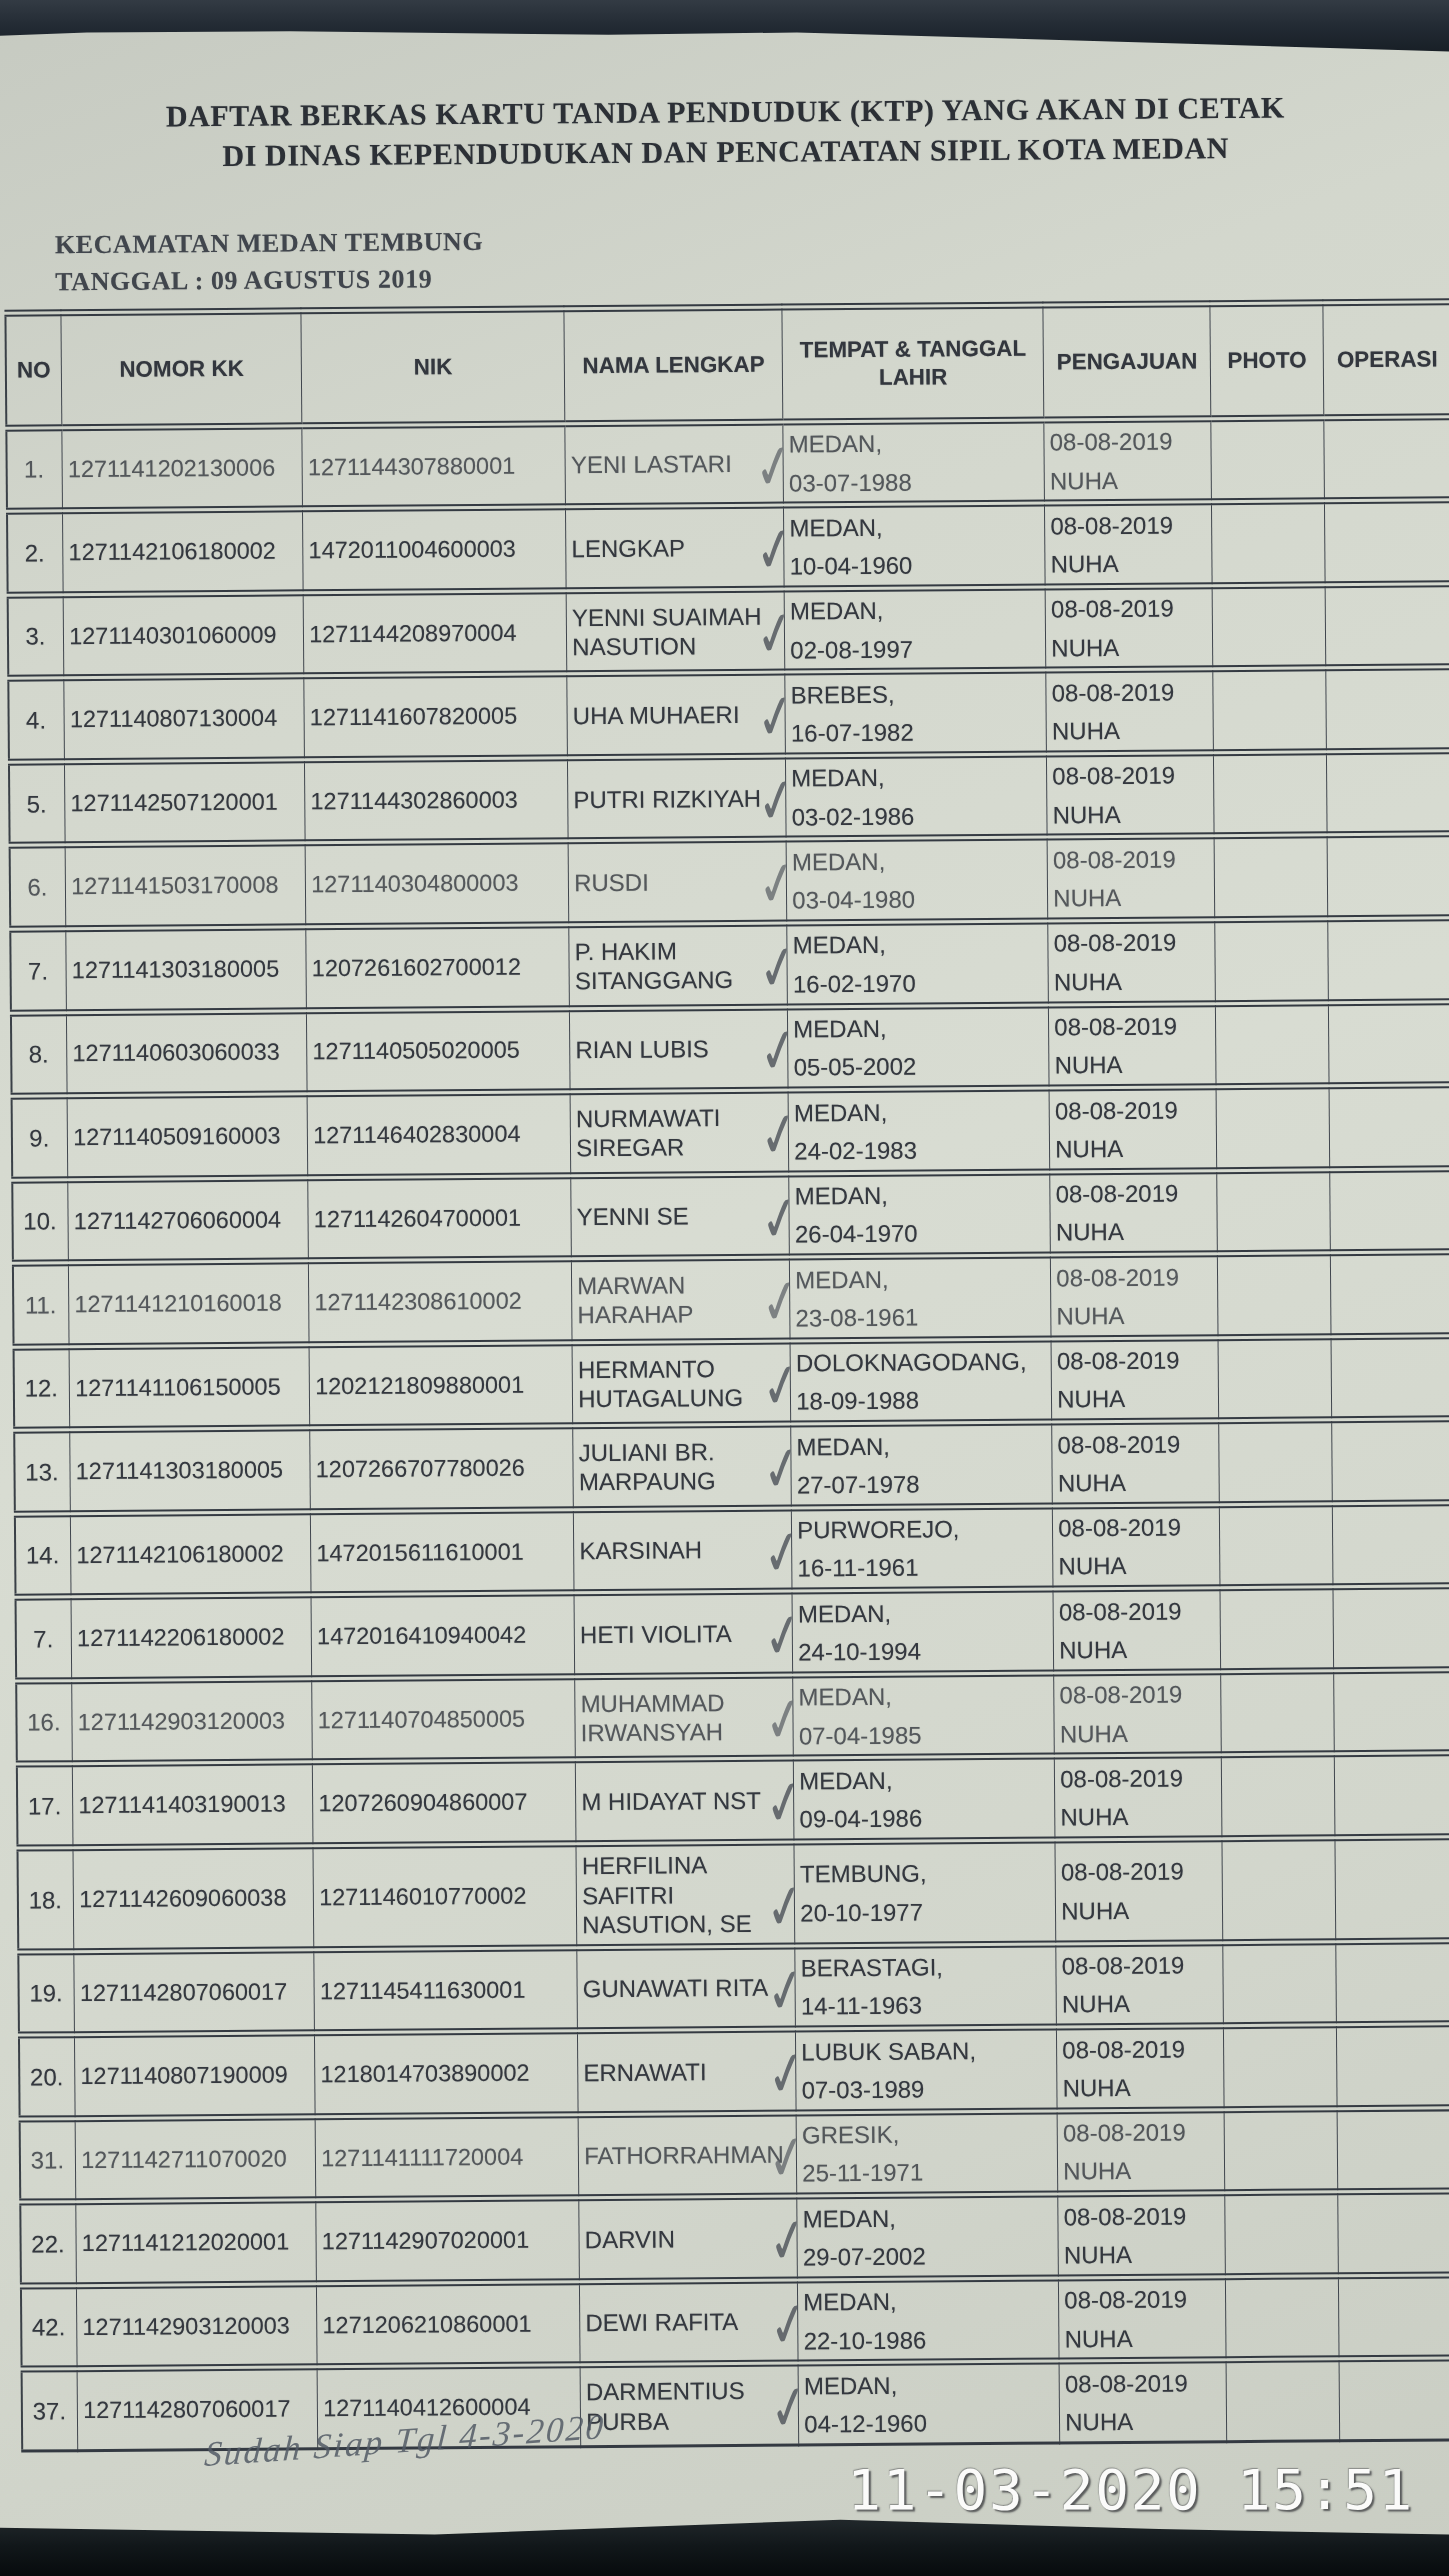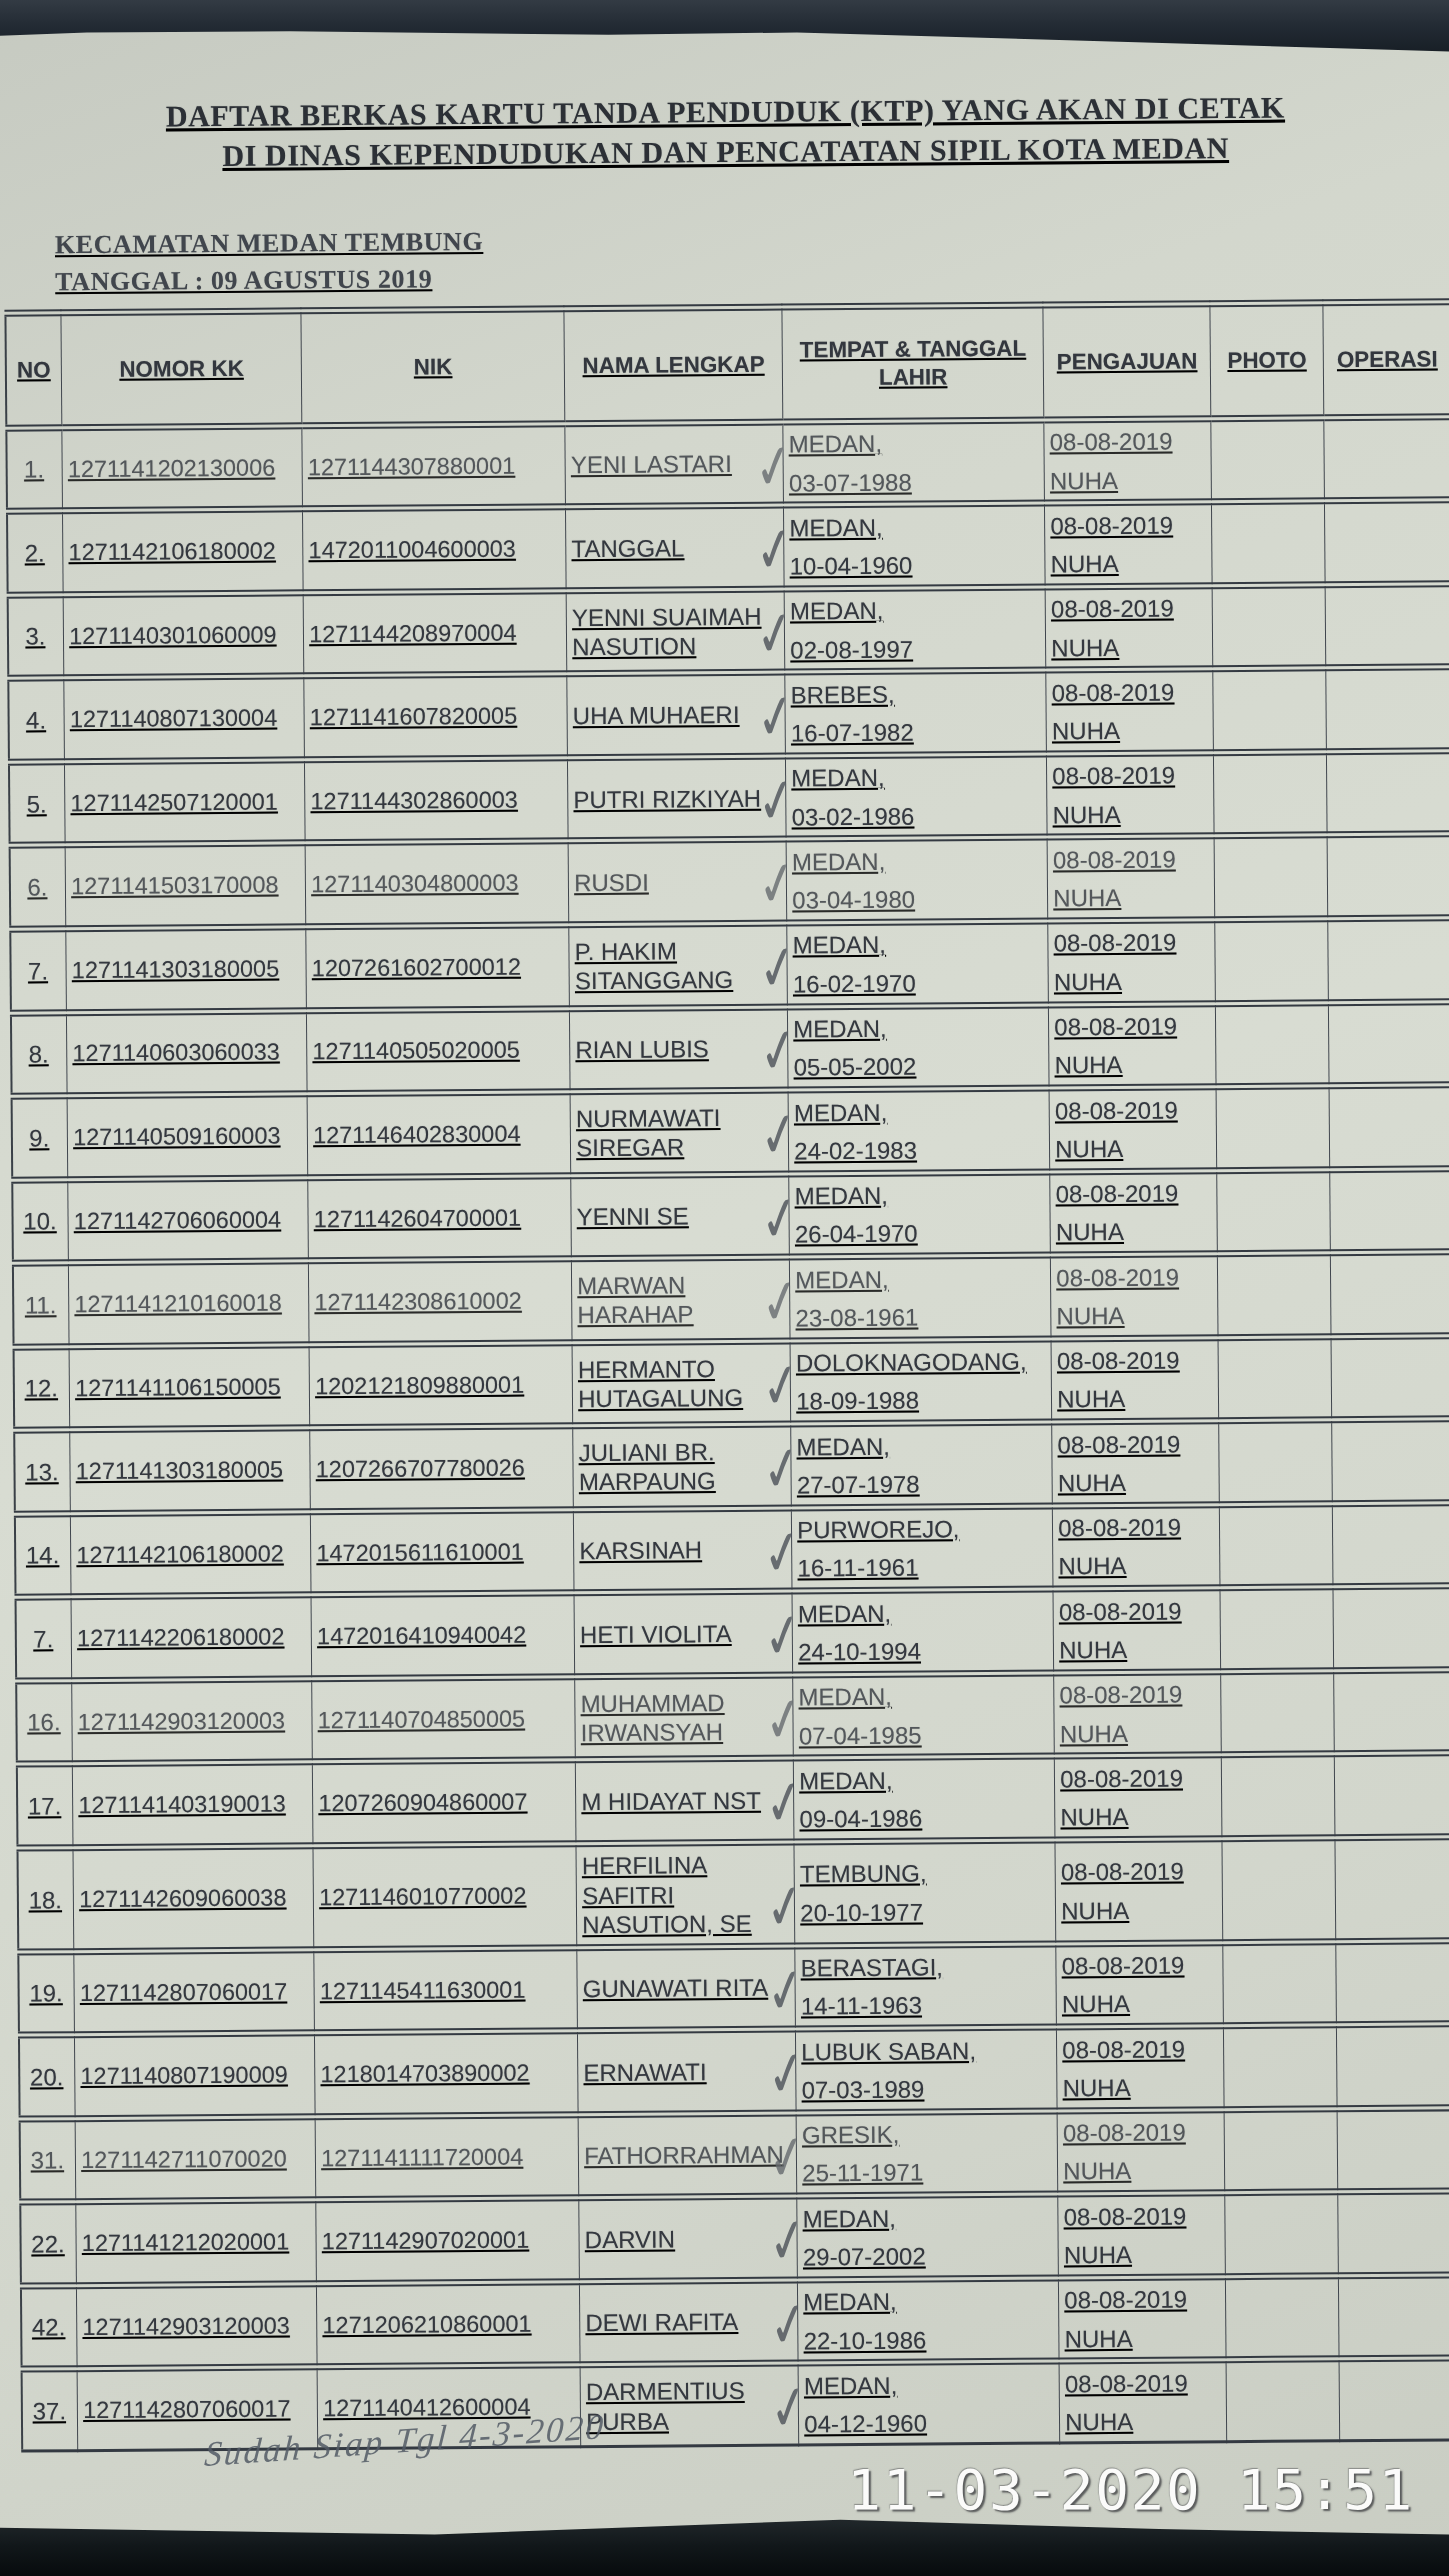--- a/index.html
+++ b/index.html
@@ -8,21 +8,20 @@
     font-family: "Liberation Sans", sans-serif;
     background: #0e1316;
     position: relative;
   }
   .scene { position: absolute; inset: 0; }
 
   
   .paper {
     position: absolute; inset: 0;
     background: linear-gradient(160deg, #c6cac1 0%, #d3d7cd 22%, #d8dcd2 48%, #d2d6cc 75%, #c9cdc3 100%);
-    text-decoration: underline;
   }
   .paper-inner {
     transform: rotate(-0.45deg);
     transform-origin: 50% 0;
     padding-top: 92px;
   }
 
   
   .band { position: absolute; left: 0; right: 0; z-index: 5; }
   .band-top {
@@ -196,21 +195,21 @@
                 <div>08-08-2019</div>
                 <div>NUHA</div>
               </td>
               <td class="c-photo"></td>
               <td class="c-operasi"></td>
             </tr>
             <tr>
               <td class="c-no"><span>2.</span></td>
               <td class="c-kk"><span>1271142106180002</span></td>
               <td class="c-nik"><span>1472011004600003</span></td>
-              <td class="c-nama"><span>TANGGAL</span><span class="check">✓</span></td>
+              <td class="c-nama"><span>LENGKAP</span><span class="check">✓</span></td>
               <td class="c-tempat">
                 <div>MEDAN,</div>
                 <div>10-04-1960</div>
               </td>
               <td class="c-pengajuan">
                 <div>08-08-2019</div>
                 <div>NUHA</div>
               </td>
               <td class="c-photo"></td>
               <td class="c-operasi"></td>

